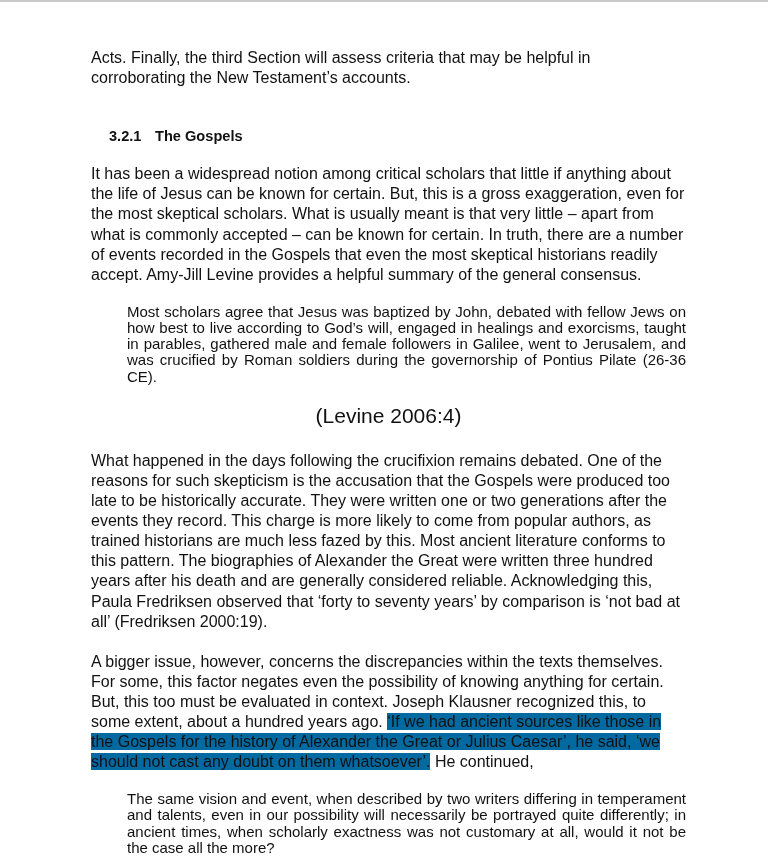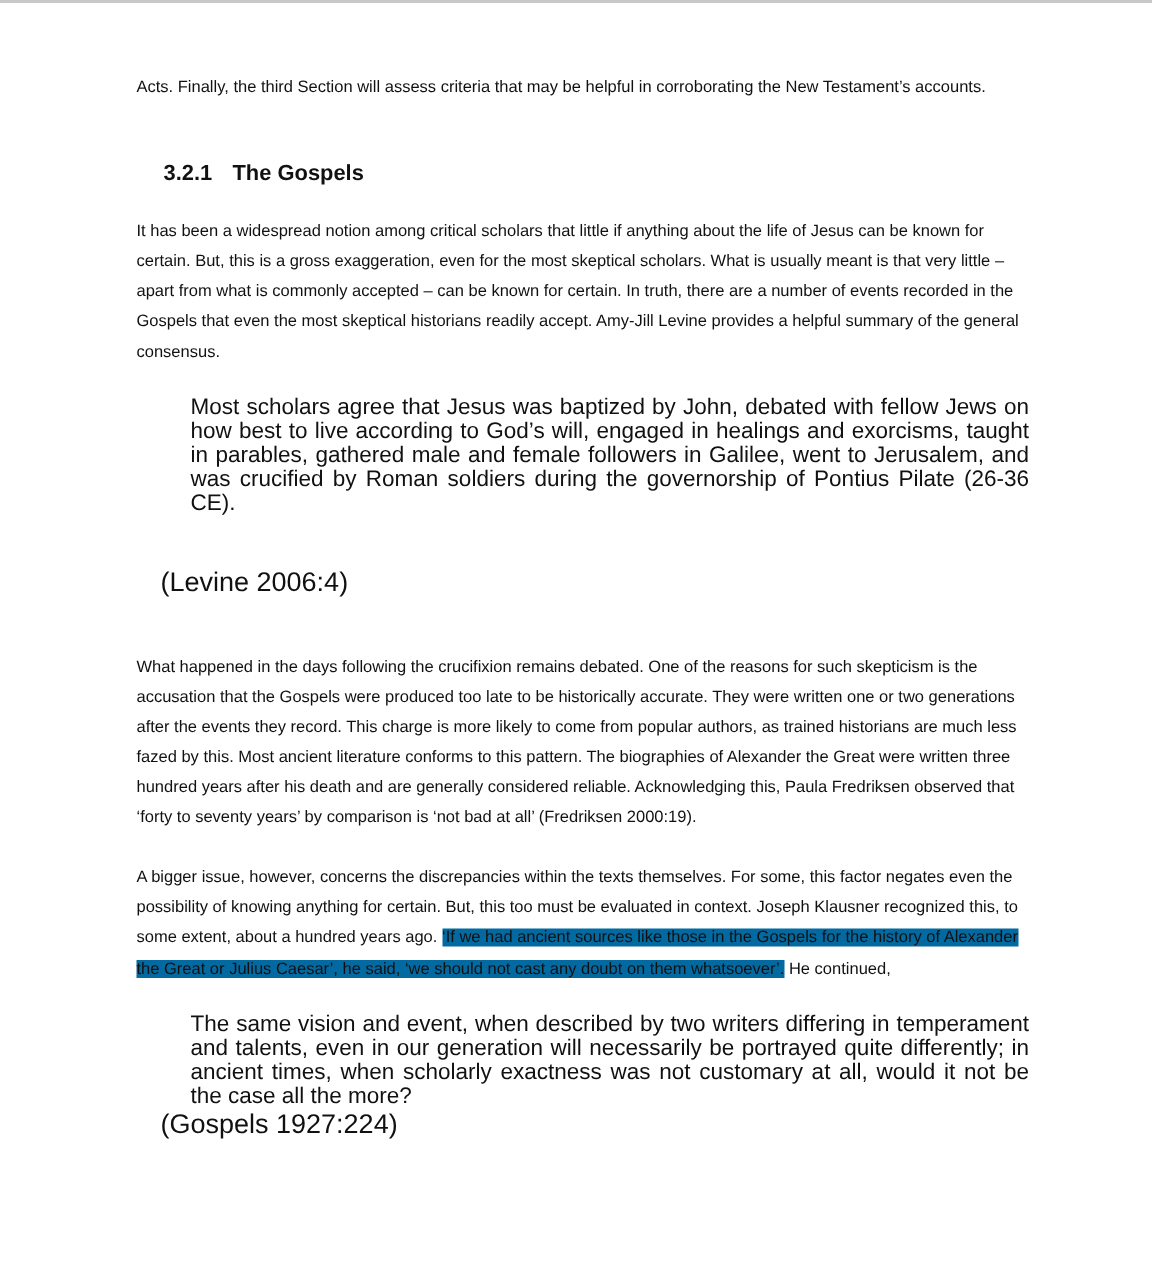--- a/index.html
+++ b/index.html
@@ -23,21 +23,21 @@
       height: 2px;
       background: #c8c8c8;
     }
     .page {
       position: absolute;
       left: 91px;
       top: 48px;
       width: 595px;
     }
     .p {
-      font-size: 11px;
+      font-size: 16px;
       line-height: 20.1px;
       margin: 0;
     }
     .p-gap {
       height: 20px;
     }
     .heading {
       font-size: 14.6px;
       line-height: 20.1px;
       font-weight: bold;
@@ -48,24 +48,24 @@
       width: 46px;
     }
     .quote {
       margin: 0 0 0 36px;
       font-size: 15px;
       line-height: 16.2px;
       text-align: justify;
       text-align-last: left;
     }
     .cite {
-      font-size: 18px;
+      font-size: 21px;
       line-height: 20px;
-      text-align: left;
-      margin: 16px;
+      text-align: center;
+      margin: 4px;
     }
     .hl {
       background: #0369a1;
     }
   </style>
 </head>
 <body>
 
 <div class="top-rule"></div>
 
@@ -92,17 +92,17 @@
   <div style="height:21px"></div>
 
   <p class="p">What happened in the days following the crucifixion remains debated. One of the reasons for such skepticism is the accusation that the Gospels were produced too late to be historically accurate. They were written one or two generations after the events they record. This charge is more likely to come from popular authors, as trained historians are much less fazed by this. Most ancient literature conforms to this pattern. The biographies of Alexander the Great were written three hundred years after his death and are generally considered reliable. Acknowledging this, Paula Fredriksen observed that ‘forty to seventy years’ by comparison is ‘not bad at all’ (Fredriksen 2000:19).</p>
 
   <div class="p-gap"></div>
 
   <p class="p"><span>A bigger issue, however, concerns the discrepancies within the texts themselves. For some, this factor negates even the possibility of knowing anything for certain. But, this too must be evaluated in context. Joseph Klausner recognized this, to some extent, about a hundred years ago. </span><span class="hl">‘If we had ancient sources like those in the Gospels for the history of Alexander the Great or Julius Caesar’, he said, ‘we should not cast any doubt on them whatsoever’.</span><span> He continued,</span></p>
 
   <div style="height:19px"></div>
 
-  <p class="quote">The same vision and event, when described by two writers differing in temperament and talents, even in our generation will necessarily be portrayed quite differently; in ancient times, when scholarly exactness was not customary at all, would it not be the case all the more?</p>
+  <p class="quote">The same vision and event, when described by two writers differing in temperament and talents, even in our possibility will necessarily be portrayed quite differently; in ancient times, when scholarly exactness was not customary at all, would it not be the case all the more?</p>
 
   <p class="cite" style="margin-top:0px">(Gospels 1927:224)</p>
 
 </div>
 
 </body></html>

